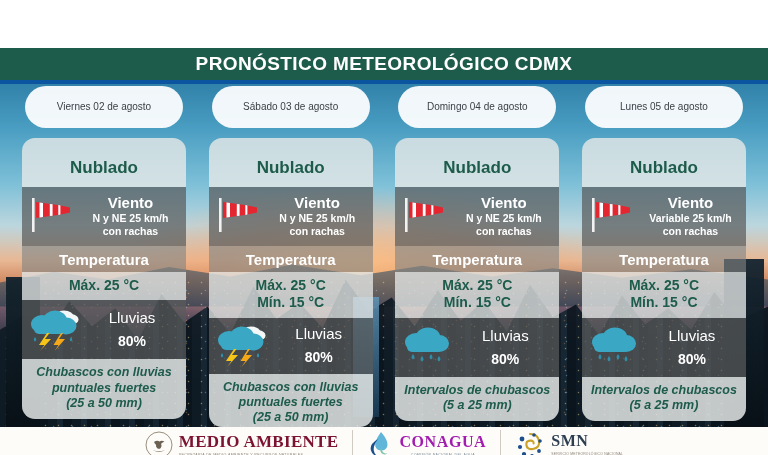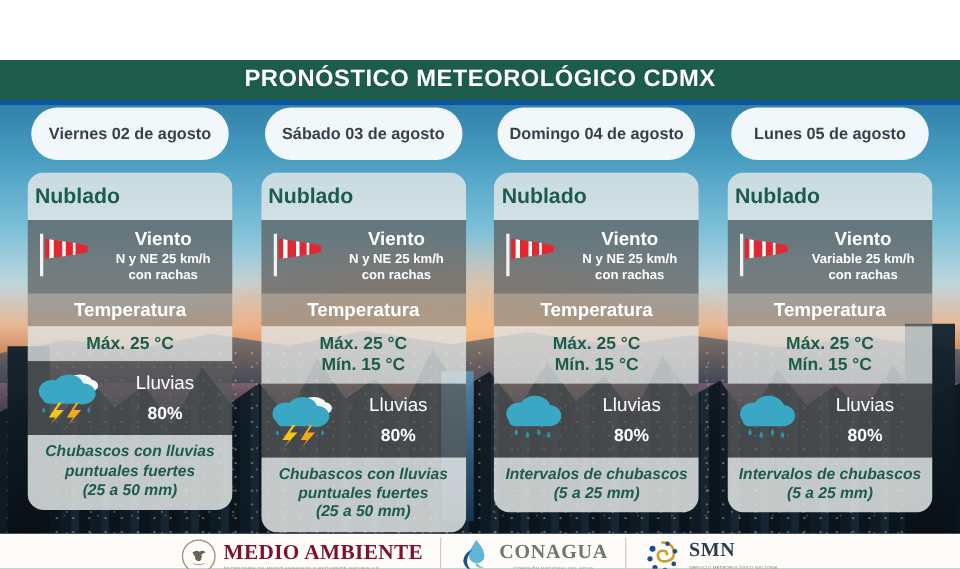--- a/index.html
+++ b/index.html
@@ -131,35 +131,36 @@
     min-height: 42px;
     background: rgba(255,255,255,.93);
     border-radius: 21px;
     display: flex; align-items: center; justify-content: center;
     text-align: center;
     padding: 4px 8px;
     margin-bottom: 10px;
   }
   .daypill span {
     color: #3a3f46;
-    font-size: 13px;
+    font-size: 10px;
     line-height: 1.18;
-    font-weight: bold;
+    font-weight: normal;
   }
 
   .card {
     width: 164px;
     border-radius: 13px;
     overflow: hidden;
     display: flex; flex-direction: column;
   }
 
   .sky-sec {
     background: rgba(228,232,230,.82);
-    padding: 9px 6px 9px 6px;
+    padding: 20px 6px 9px 6px;
+    text-align: center;
   }
   .sky-sec .label {
     color: #1d5b4b; font-size: 17px; font-weight: bold;
   }
 
   .wind-sec {
     background: rgba(90,92,92,.72);
     padding: 7px 7px 8px 7px;
     display: flex; align-items: flex-start; gap: 7px;
   }
@@ -221,21 +222,21 @@
     color: #7c1330; font-size: 17px; font-weight: bold; letter-spacing: .3px;
     font-family: "Liberation Serif", serif; display: block; line-height: 1;
   }
   .ma-txt .ma-sub {
     color: #8d8376; font-size: 3.6px; letter-spacing: .35px; display: block;
     margin-top: 3px;
   }
   .divider { width: 1px; height: 30px; background: #cfcac2; }
   .conagua-mark { width: 26px; height: 30px; flex: none; }
   .cn-txt .cn-main {
-    color: #737373; font-size: 16px; font-weight: bold; letter-spacing: .6px;
+    color: #a21caf; font-size: 16px; font-weight: bold; letter-spacing: .6px;
     font-family: "Liberation Serif", serif; display: block; line-height: 1;
   }
   .cn-txt .cn-sub {
     color: #7a8b99; font-size: 3.6px; letter-spacing: .3px; display: block;
     margin-top: 3px; text-align: center;
   }
   .smn-mark { width: 30px; height: 30px; flex: none; }
   .smn-txt .smn-main {
     color: #2c3e50; font-size: 16px; font-weight: bold; letter-spacing: .5px;
     font-family: "Liberation Serif", serif; display: block; line-height: 1;

